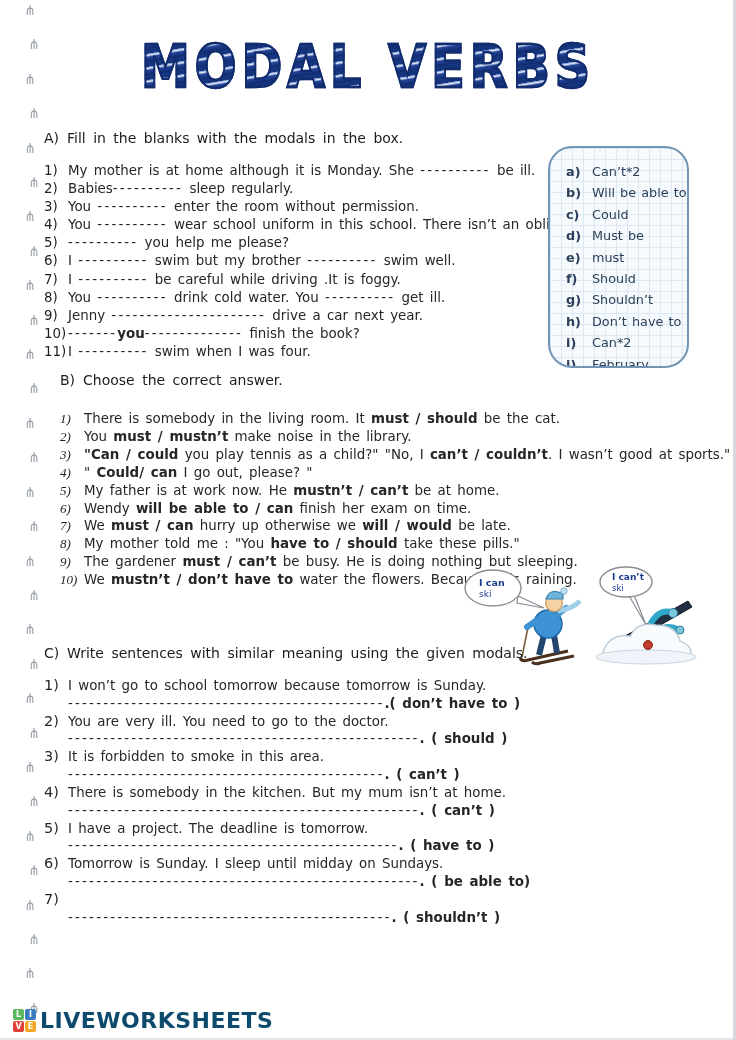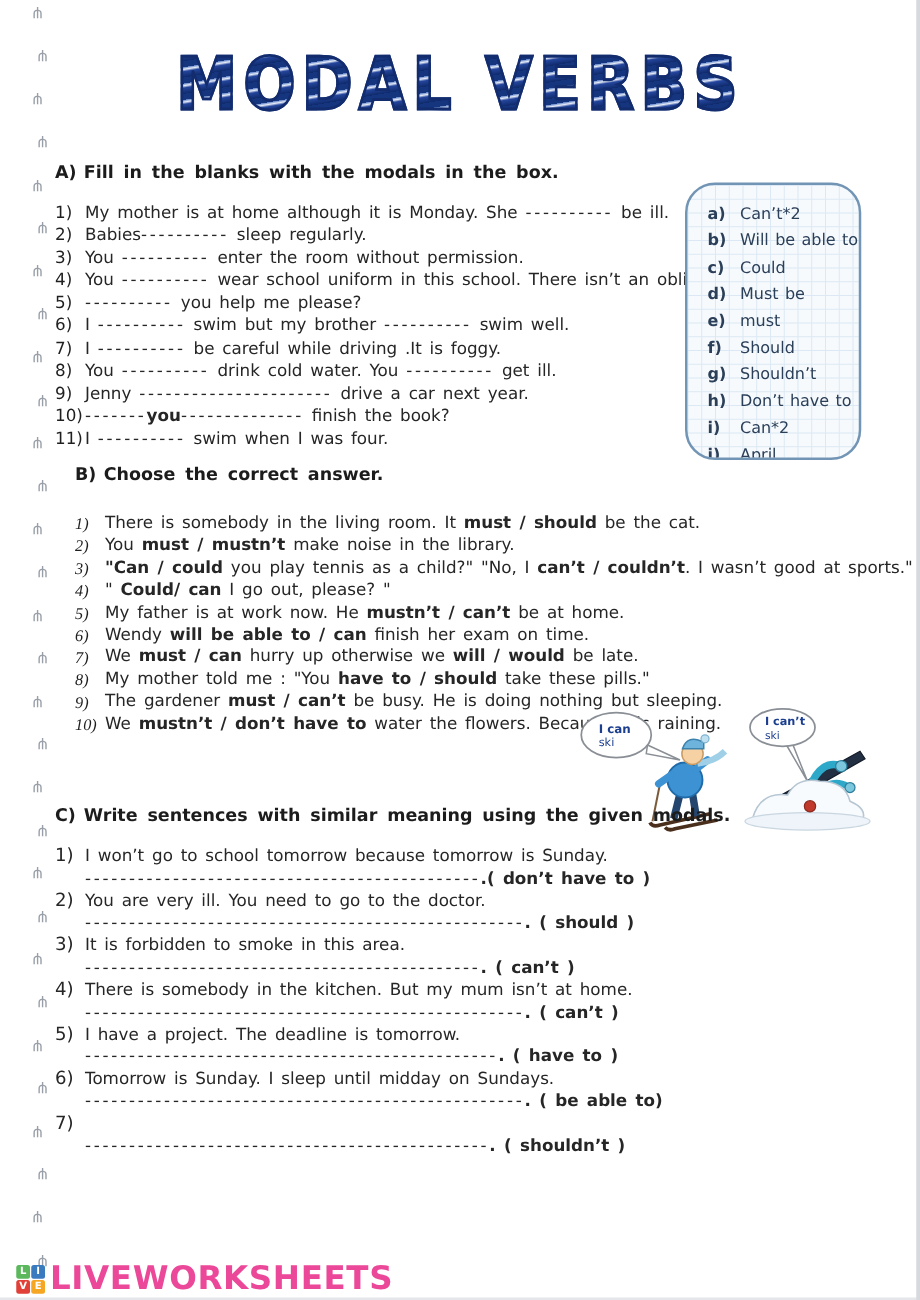--- a/index.html
+++ b/index.html
@@ -29,21 +29,21 @@
     text-align:center;
     font-size:49px;font-weight:bold;letter-spacing:5px;
     transform:scaleY(1.18);transform-origin:top center;
     color:transparent;
     background-image:repeating-linear-gradient(172deg,
       #16357f 0px,#16357f 4px,#5d7fc4 4px,#e6ecf8 5.5px,#24459c 7px,#0f2a6b 11px);
     -webkit-background-clip:text;background-clip:text;
     -webkit-text-stroke:2px #122c6e;
   }
   
-  .sec-heading{font-size:14px;font-weight:bold;color:#1c1c1c;word-spacing:3px;white-space:nowrap;}
+  .sec-heading{font-size:14px;font-weight:normal;color:#1c1c1c;word-spacing:3px;white-space:nowrap;}
   .sec-heading .hlabel{display:inline-block;width:23px;}
   
   .sec-a{position:absolute;left:44px;top:130px;width:505px;}
   .sec-b{position:absolute;left:60px;top:372px;width:660px;}
   .sec-c{position:absolute;left:44px;top:645px;width:500px;}
   
   .rows{margin-top:16px;}
   .sec-b .rows{margin-top:22px;}
   .row{display:flex;white-space:nowrap;font-size:13.4px;line-height:18.1px;word-spacing:2px;}
   .sec-b .row{line-height:17.9px;}
@@ -73,21 +73,21 @@
   .cartoons svg{display:block;}
   
   .footer{position:absolute;left:13px;top:1008px;display:flex;align-items:center;}
   .logo-grid{display:grid;grid-template-columns:11px 11px;grid-template-rows:11px 11px;gap:1px;margin-right:4px;}
   .logo-grid .sq{display:flex;align-items:center;justify-content:center;
     font-size:8px;font-weight:bold;color:#fff;border-radius:2px;line-height:1;}
   .sq-l{background:#5cb85c;}
   .sq-i{background:#3a7abf;}
   .sq-v{background:#e04038;}
   .sq-e{background:#f5a623;}
-  .logo-text{font-size:26px;font-weight:bold;color:#ec4899;letter-spacing:0.5px;}
+  .logo-text{font-size:22px;font-weight:bold;color:#0c4a6e;letter-spacing:0.5px;}
 </style>
 </head>
 <body>
 
 <div class="page">
 
   <div class="trail">
       <span class="mark">ψ</span>
       <span class="mark">ψ</span>
       <span class="mark">ψ</span>
@@ -207,21 +207,21 @@
         <div class="row">
           <span class="letter">h)</span>
           <span>Don’t have to</span>
         </div>
         <div class="row">
           <span class="letter">i)</span>
           <span>Can*2</span>
         </div>
         <div class="row">
           <span class="letter">j)</span>
-          <span>April</span>
+          <span>February</span>
         </div>
       </div>
   </div>
 
   <div class="sec-b">
     <div class="sec-heading">
       <span class="hlabel">B)</span><span>Choose the correct answer.</span>
     </div>
     <div class="rows">
         <div class="row">

